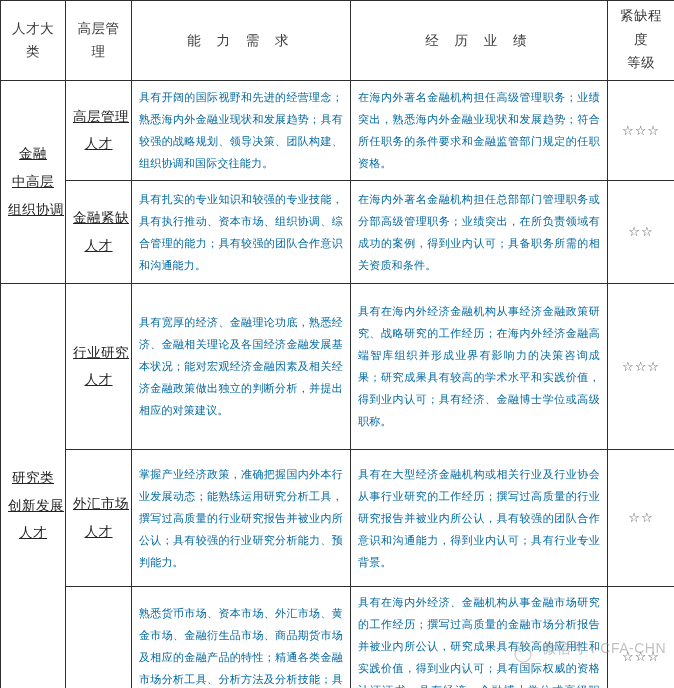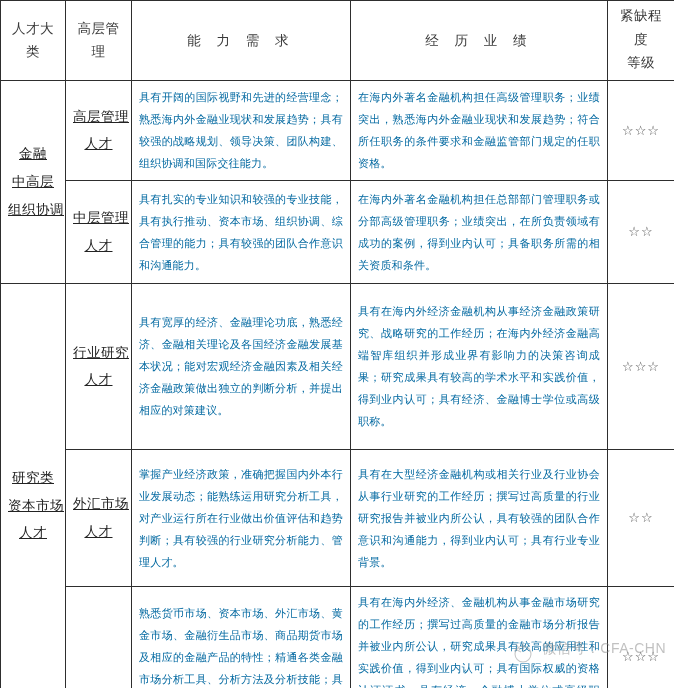--- a/index.html
+++ b/index.html
@@ -127,49 +127,49 @@
         <span class="ln">高层管理</span>
         <span class="ln">人才</span>
       </td>
       <td class="para">具有开阔的国际视野和先进的经营理念；熟悉海内外金融业现状和发展趋势；具有较强的战略规划、领导决策、团队构建、组织协调和国际交往能力。</td>
       <td class="para">在海内外著名金融机构担任高级管理职务；业绩突出，熟悉海内外金融业现状和发展趋势；符合所任职务的条件要求和金融监管部门规定的任职资格。</td>
       <td class="level-cell">☆☆☆</td>
     </tr>
 
     <tr style="height:103px;">
       <td class="sub-cell">
-        <span class="ln">中层管理</span>
+        <span class="ln">金融紧缺</span>
         <span class="ln">人才</span>
       </td>
       <td class="para">具有扎实的专业知识和较强的专业技能，具有执行推动、资本市场、组织协调、综合管理的能力；具有较强的团队合作意识和沟通能力。</td>
       <td class="para">在海内外著名金融机构担任总部部门管理职务或分部高级管理职务；业绩突出，在所负责领域有成功的案例，得到业内认可；具备职务所需的相关资质和条件。</td>
       <td class="level-cell">☆☆</td>
     </tr>
 
     <tr style="height:166px;">
       <td class="cat-cell" rowspan="3">
         <span class="ln">研究类</span>
-        <span class="ln">资本市场</span>
+        <span class="ln">创新发展</span>
         <span class="ln">人才</span>
       </td>
       <td class="sub-cell">
         <span class="ln">行业研究</span>
         <span class="ln">人才</span>
       </td>
       <td class="para">具有宽厚的经济、金融理论功底，熟悉经济、金融相关理论及各国经济金融发展基本状况；能对宏观经济金融因素及相关经济金融政策做出独立的判断分析，并提出相应的对策建议。</td>
       <td class="para">具有在海内外经济金融机构从事经济金融政策研究、战略研究的工作经历；在海内外经济金融高端智库组织并形成业界有影响力的决策咨询成果；研究成果具有较高的学术水平和实践价值，得到业内认可；具有经济、金融博士学位或高级职称。</td>
       <td class="level-cell">☆☆☆</td>
     </tr>
 
     <tr style="height:137px;">
       <td class="sub-cell">
         <span class="ln">外汇市场</span>
         <span class="ln">人才</span>
       </td>
-      <td class="para">掌握产业经济政策，准确把握国内外本行业发展动态；能熟练运用研究分析工具，对产业运行所在行业做出价值评估和趋势判断；具有较强的行业研究分析能力、管理人才。</td>
+      <td class="para">掌握产业经济政策，准确把握国内外本行业发展动态；能熟练运用研究分析工具，撰写过高质量的行业研究报告并被业内所公认；具有较强的行业研究分析能力、预判能力。</td>
       <td class="para">具有在大型经济金融机构或相关行业及行业协会从事行业研究的工作经历；撰写过高质量的行业研究报告并被业内所公认，具有较强的团队合作意识和沟通能力，得到业内认可；具有行业专业背景。</td>
       <td class="level-cell">☆☆</td>
     </tr>
 
     <tr style="height:126px;">
       <td class="sub-cell">
         
         
       </td>
       <td class="para">熟悉货币市场、资本市场、外汇市场、黄金市场、金融衍生品市场、商品期货市场及相应的金融产品的特性；精通各类金融市场分析工具、分析方法及分析技能；具有较强的分析研究能力、预判能力。</td>

